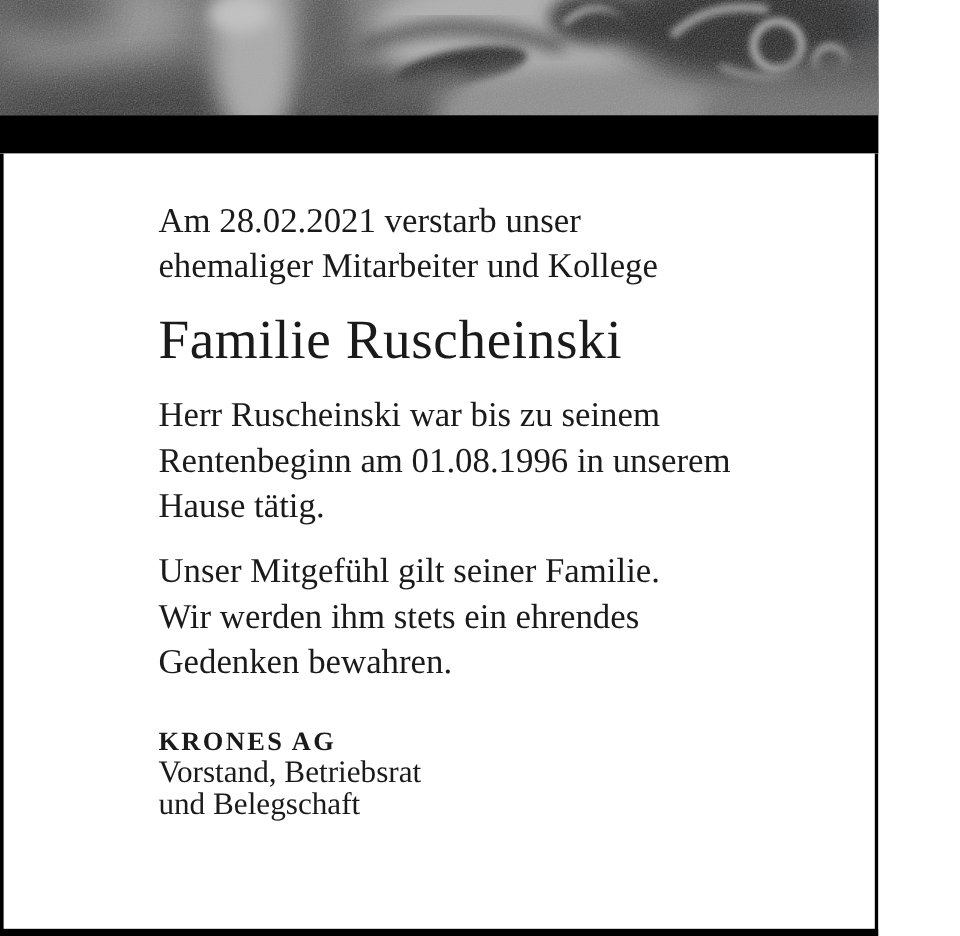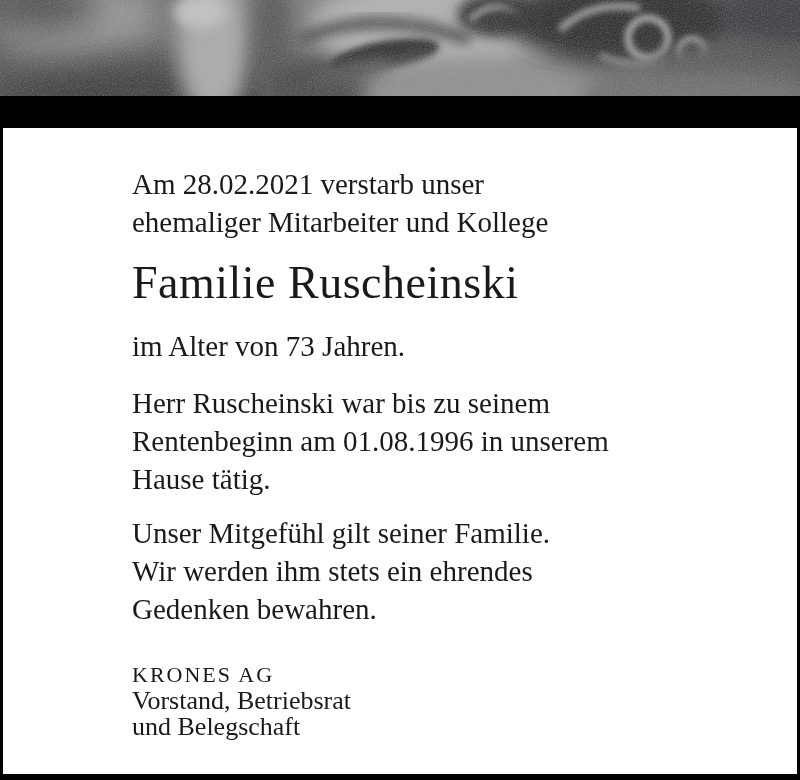--- a/index.html
+++ b/index.html
@@ -1,19 +1,19 @@
 <!DOCTYPE html>
 <html><head>
 <meta charset="utf-8">
 <title>Traueranzeige</title>
 <style>
   html, body { margin: 0; padding: 0; background: #fff; }
   .notice {
     position: relative;
-    width: 800px;
+    width: 732px;
     height: 780px;
     background: #ffffff;
     overflow: hidden;
     font-family: "Liberation Serif", serif;
     color: #1a1a1a;
   }
   .photo {
     position: absolute;
     top: 0; left: 0;
     width: 800px; height: 96px;
@@ -51,21 +51,21 @@
     letter-spacing: 0.5px;
   }
   .age          { margin-bottom: 19px; }
   .service      { margin-bottom: 16px; }
   .remembrance  { margin-bottom: 12px; }
   .condolence   { margin-bottom: 0; }
   .signature    { margin-top: 34px; }
   .company {
     font-size: 22px;
     line-height: 26px;
-    font-weight: 400;
+    font-weight: 700;
     letter-spacing: 2px;
   }
   .from {
     font-size: 26px;
     line-height: 26px;
     white-space: pre-line;
   }
 </style>
 </head>
 <body>
@@ -128,21 +128,20 @@
 
   <div class="black-bar"></div>
 
   <div class="content">
 
     <p class="body-text intro">Am 28.02.2021 verstarb unser
 ehemaliger Mitarbeiter und Kollege</p>
 
     <h1 class="name">Familie Ruscheinski</h1>
 
-    <p class="body-text age">im Alter von 73 Jahren.</p>
 
     <p class="body-text service">Herr Ruscheinski war bis zu seinem
 Rentenbeginn am 01.08.1996 in unserem
 Hause tätig.</p>
 
     <p class="body-text condolence">Unser Mitgefühl gilt seiner Familie.</p>
 
     <p class="body-text remembrance">Wir werden ihm stets ein ehrendes
 Gedenken bewahren.</p>
 

